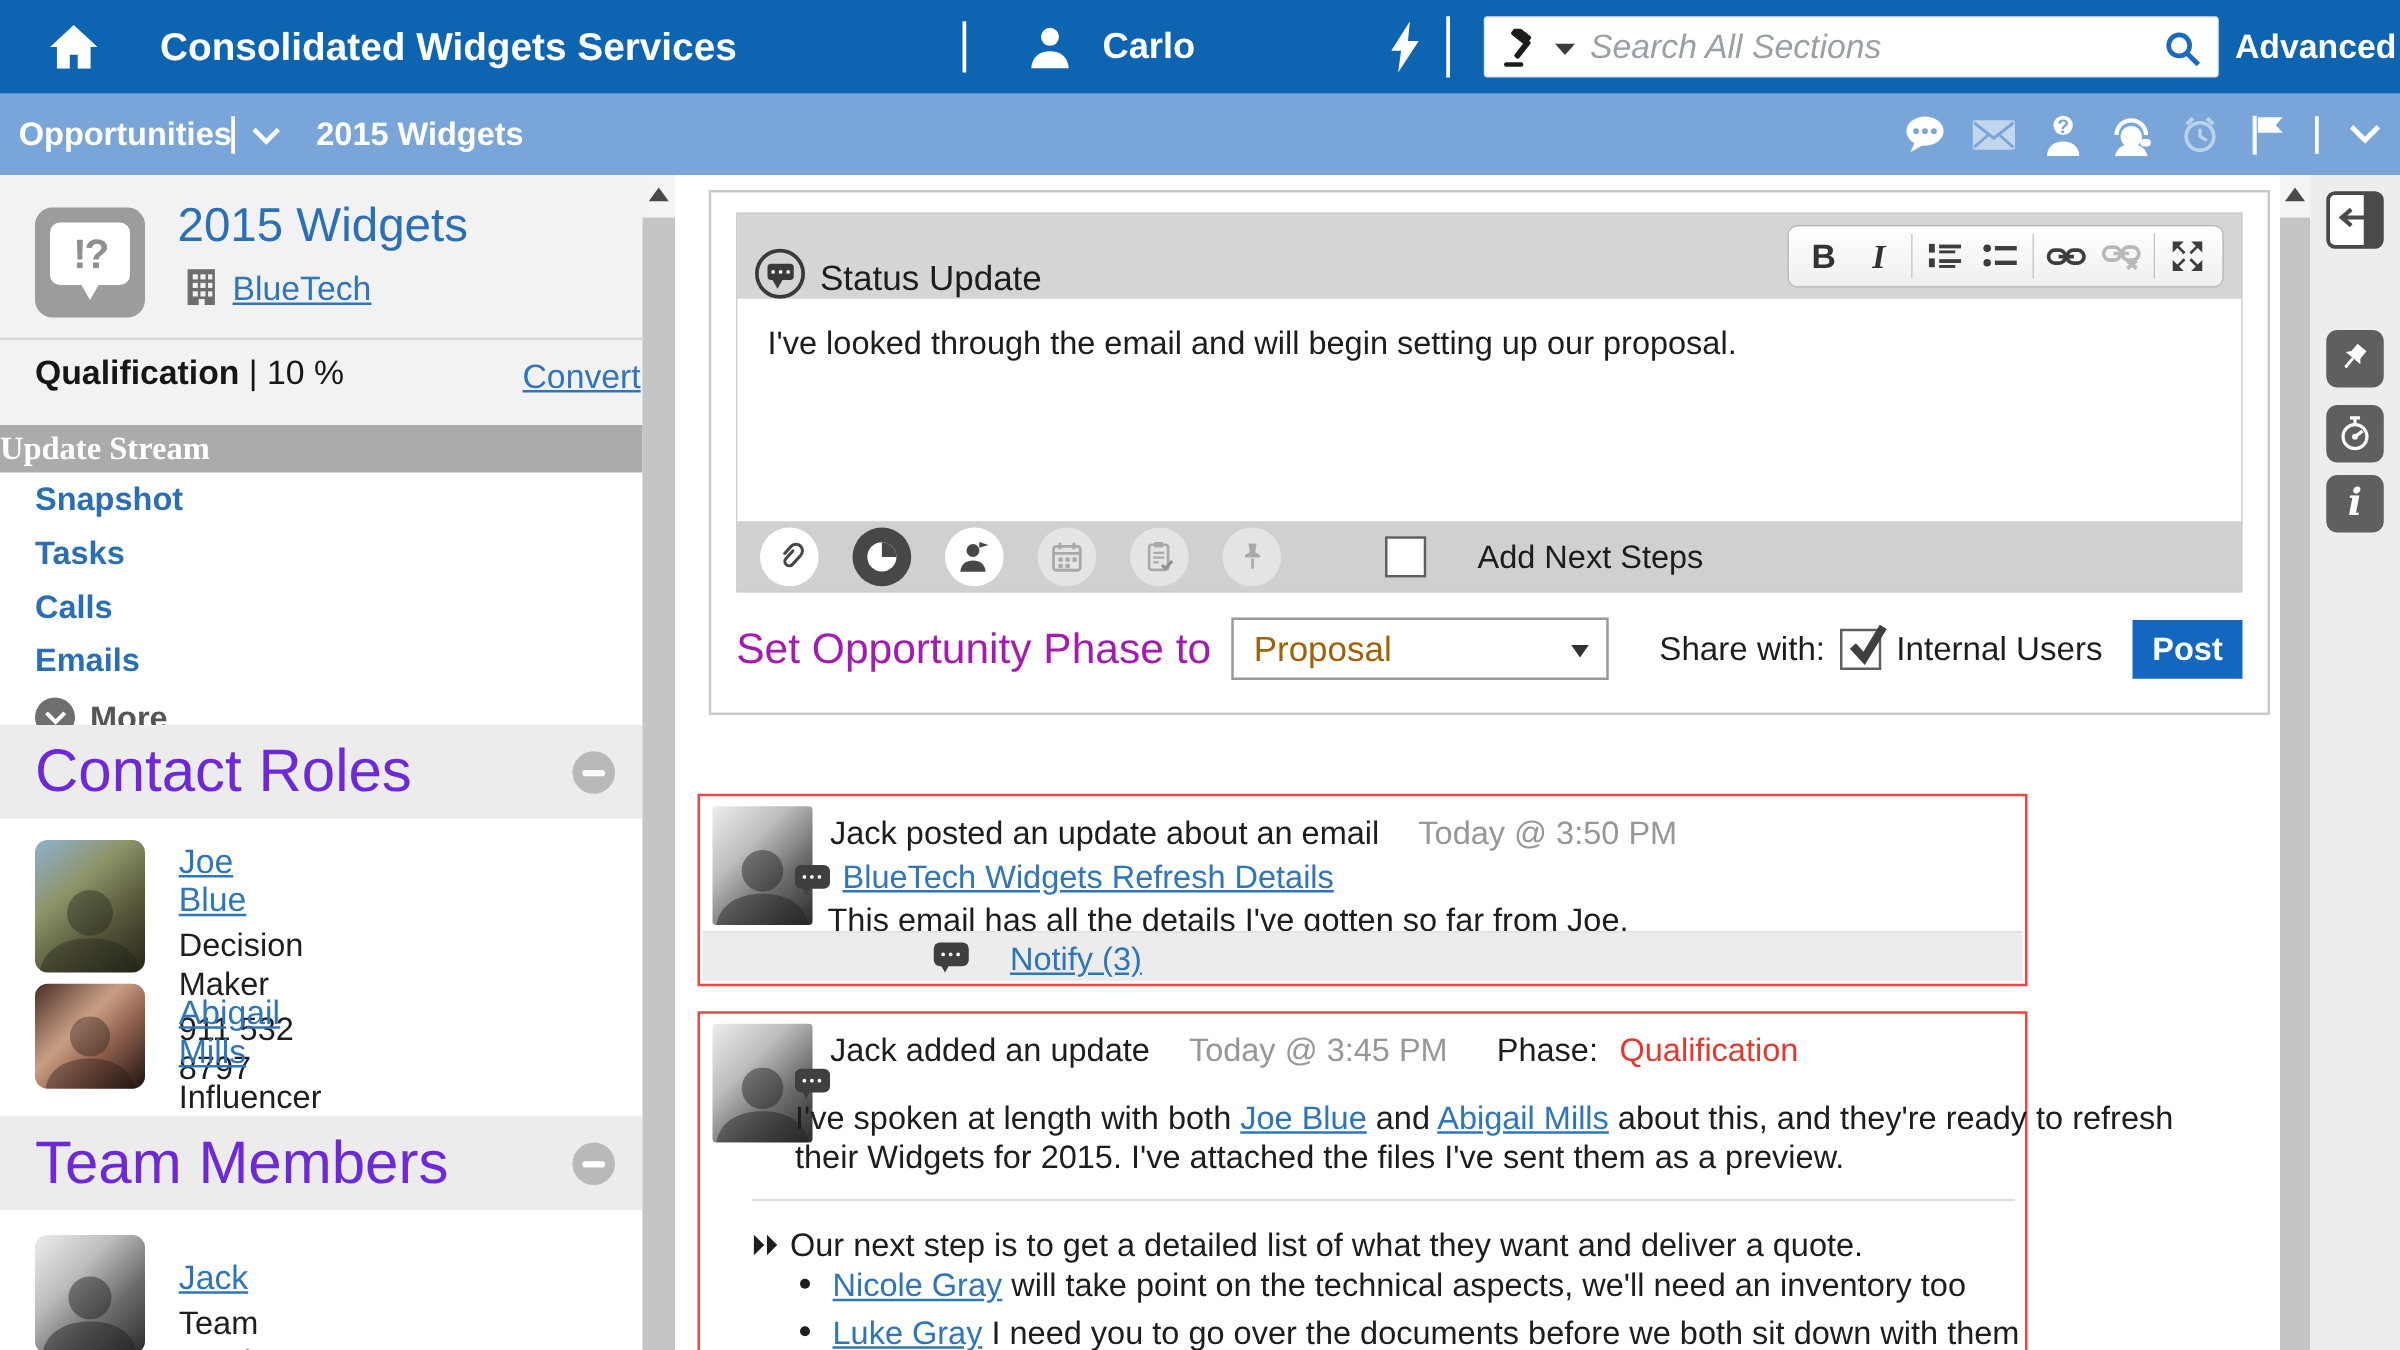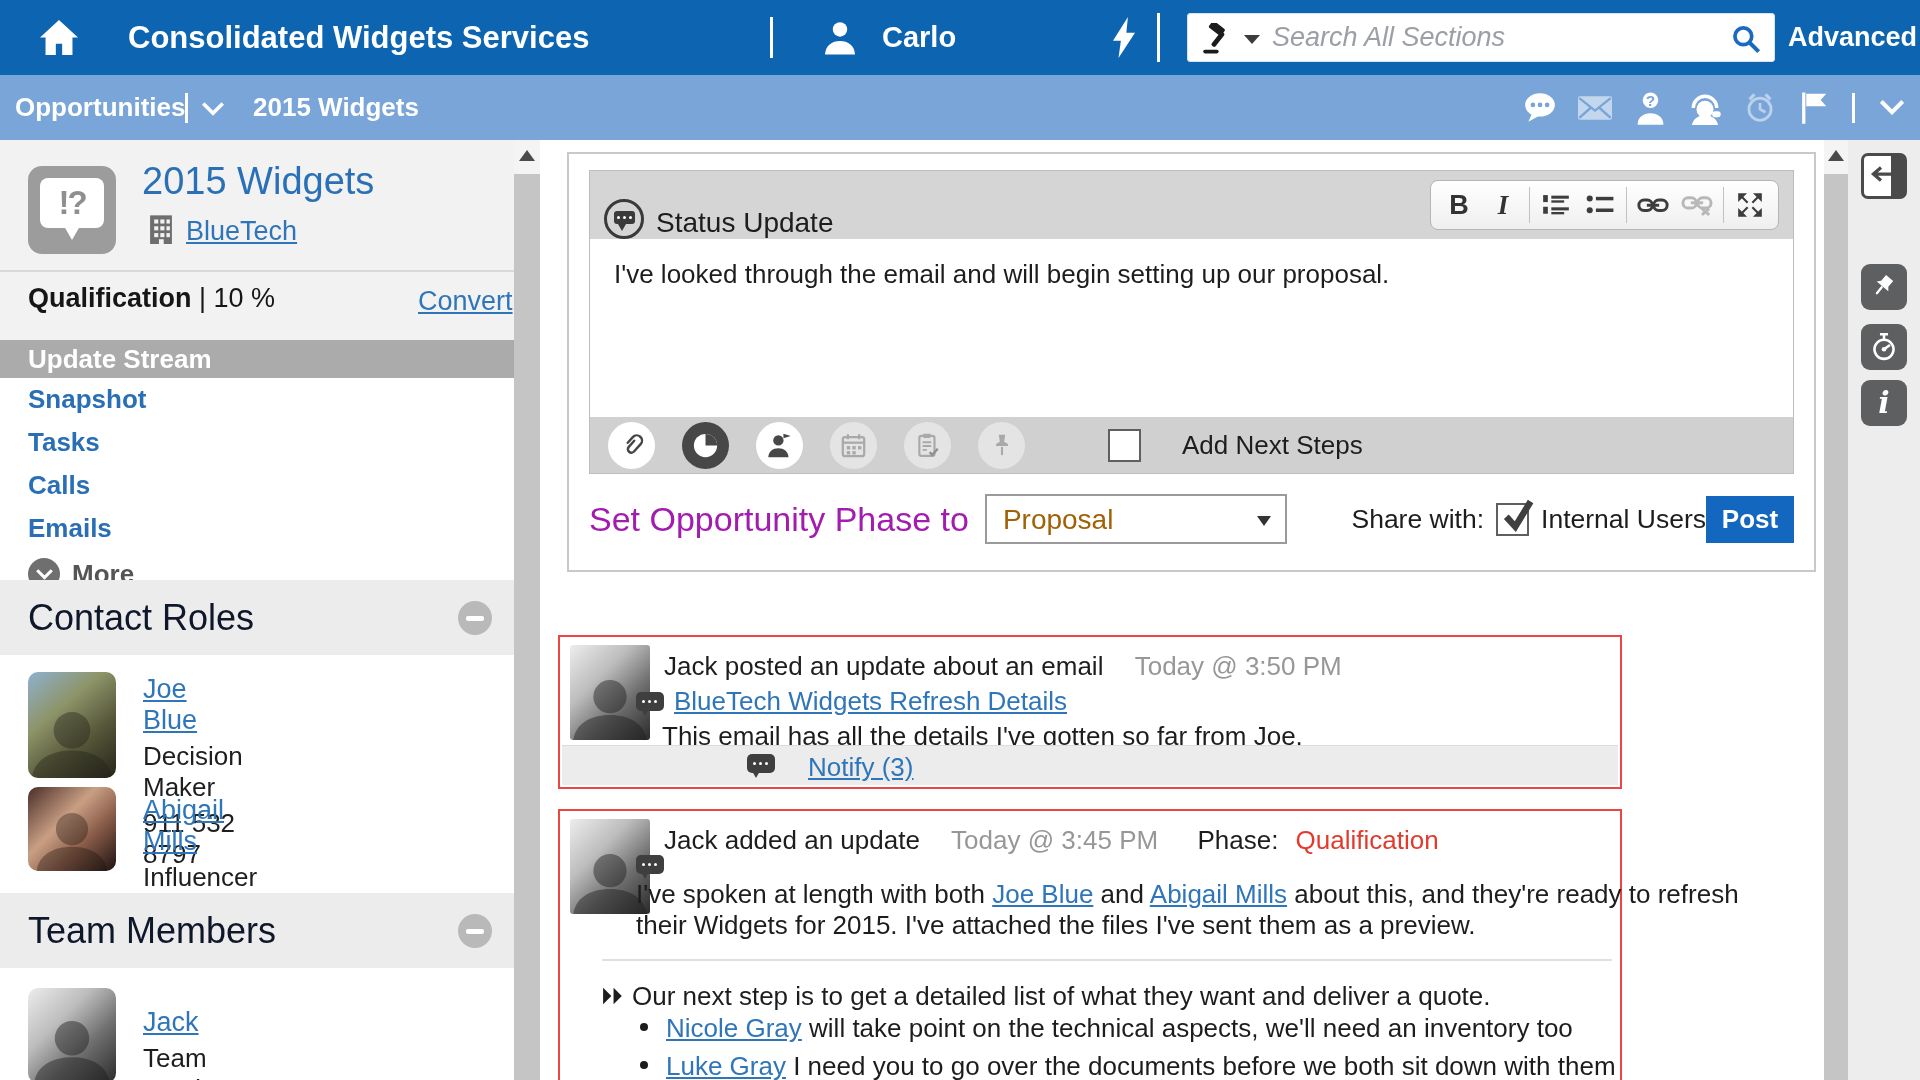--- a/index.html
+++ b/index.html
@@ -43,27 +43,27 @@
   .logo .tail { position:absolute; left:36px; top:60px; width:0; height:0; border-left:8px solid transparent; border-right:8px solid transparent; border-top:14px solid #fff; }
   .rec-title { position:absolute; left:142px; top:20px; font-size:38px; color:#2a70b7; }
   .acct-row { position:absolute; left:146px; top:74px; display:flex; align-items:center; gap:10px; }
   .acct-row a { color:#2e75ba; font-size:27px; }
   .profile .hline { position:absolute; left:0; top:130px; width:515px; border-top:2px solid #d9d9d9; }
   .stage-row { position:absolute; left:28px; top:143px; font-size:27px; color:#161616; }
   .stage-row b { font-weight:bold; }
   .convert { position:absolute; left:418px; top:146px; font-size:27px; color:#2e75ba; }
   a { text-decoration:underline; cursor:pointer; }
   .sidenav { position:absolute; left:0; top:200px; width:515px; }
-  .sidenav .sel { width:515px; height:38px; background:#ababab; color:#fff; font-weight:bold; font-size:26px; line-height:38px; padding-left:28px; cursor:pointer; }
+  .sidenav .sel { width:515px; height:38px; background:#ababab; color:#fff; font-weight:bold; font-size:26px; line-height:38px; cursor:pointer;font-family:Liberation Serif, serif; }
   .sidenav .itm { padding:6px 0 6px 28px; font-size:26px; font-weight:bold; color:#2a6fb6; cursor:pointer; }
   .more-row { display:flex; align-items:center; gap:12px; padding:8px 0 0 28px; cursor:pointer; }
   .more-circ { width:32px; height:32px; border-radius:50%; background:#6f6f6f; display:flex; align-items:center; justify-content:center; }
   .more-lbl { font-size:26px; font-weight:bold; color:#555; }
   .band { position:absolute; left:0; width:515px; height:75px; background:#ececec; }
-  .band .ttl { position:absolute; left:28px; top:0; line-height:75px; font-size:36px; color:#0f172a; }
+  .band .ttl { position:absolute; left:28px; top:0; line-height:75px; font-size:48px; color:#6d28d9; }
   .minus { position:absolute; width:34px; height:34px; border-radius:50%; background:#b9b9b9; cursor:pointer; }
   .minus::after { content:""; position:absolute; left:8px; top:15px; width:18px; height:5px; background:#fff; border-radius:2px; }
   .pcard { position:absolute; }
   .photo { position:absolute; border-radius:10px; overflow:hidden; cursor:pointer; }
   .photo svg { position:absolute; bottom:0; left:0; }
   .photo-joe { background:linear-gradient(140deg,#8fb1d0 0%,#8d9468 35%,#57573a 65%,#26251a 100%); }
   .photo-abi { background:linear-gradient(135deg,#4a2e28 0%,#c99f84 40%,#8a5d4a 65%,#1d1210 100%); }
   .photo-jack { background:linear-gradient(135deg,#ededed 0%,#bdbdbd 35%,#6e6e6e 65%,#2b2b2b 100%); }
   .pcard .nm { font-size:27px; color:#2e75ba; }
   .pcard .rl, .pcard .ph { font-size:26px; color:#1e1e1e; margin-top:5px; text-decoration:none; }
@@ -101,21 +101,21 @@
   .cattach .lbl { font-size:26px; color:#1d1d1d; margin-left:-12px; padding-left:26px; }
   .phase-row { margin-top:14px; height:62px; display:flex; align-items:center; }
   .phase-row .plbl { font-size:34px; color:#a21caf; }
   .dropdown { position:relative; margin-left:16px; width:302px; height:50px; border:2px solid #9a9a9a; background:#fff; cursor:pointer; }
   .dropdown .val { position:absolute; left:16px; top:0; line-height:47px; font-size:28px; color:#a16207; }
   .dropdown .dcaret { position:absolute; right:14px; top:20px; width:0; height:0; border-left:7px solid transparent; border-right:7px solid transparent; border-top:10px solid #333; }
   .share { margin-left:auto; display:flex; align-items:center; }
   .share .slbl { font-size:26.5px; color:#1d1d1d; }
   .share .chk { margin-left:12px; }
   .share .opt { font-size:26.5px; color:#1d1d1d; margin-left:12px; }
-  .post-btn { width:88px; height:47px; background:#1467be; color:#fff; border:0; font-size:26px; font-weight:bold; font-family:"Liberation Sans",sans-serif; cursor:pointer; }
+  .post-btn { margin-left:24px; width:88px; height:47px; background:#1467be; color:#fff; border:0; font-size:26px; font-weight:bold; font-family:"Liberation Sans",sans-serif; cursor:pointer; }
 
   
   .entry { position:absolute; left:18px; width:1064px; background:#fff; border:2px solid #ef4444;margin-top:32px; }
   #entry1 { top:463px; height:154px; }
   #entry2 { top:637px; height:460px; }
   .entry .avatar { position:absolute; left:10px; top:8px; width:80px; height:95px; border-radius:3px; overflow:hidden; cursor:pointer; }
   .entry .avatar svg { position:absolute; bottom:0; left:0; }
   .ehead { position:absolute; left:104px; top:14px; font-size:26px; color:#1d1d1d; white-space:nowrap; }
   .ehead .ts { color:#979797; margin-left:24px; }
   .ehead .ph-l { margin-left:32px; }

